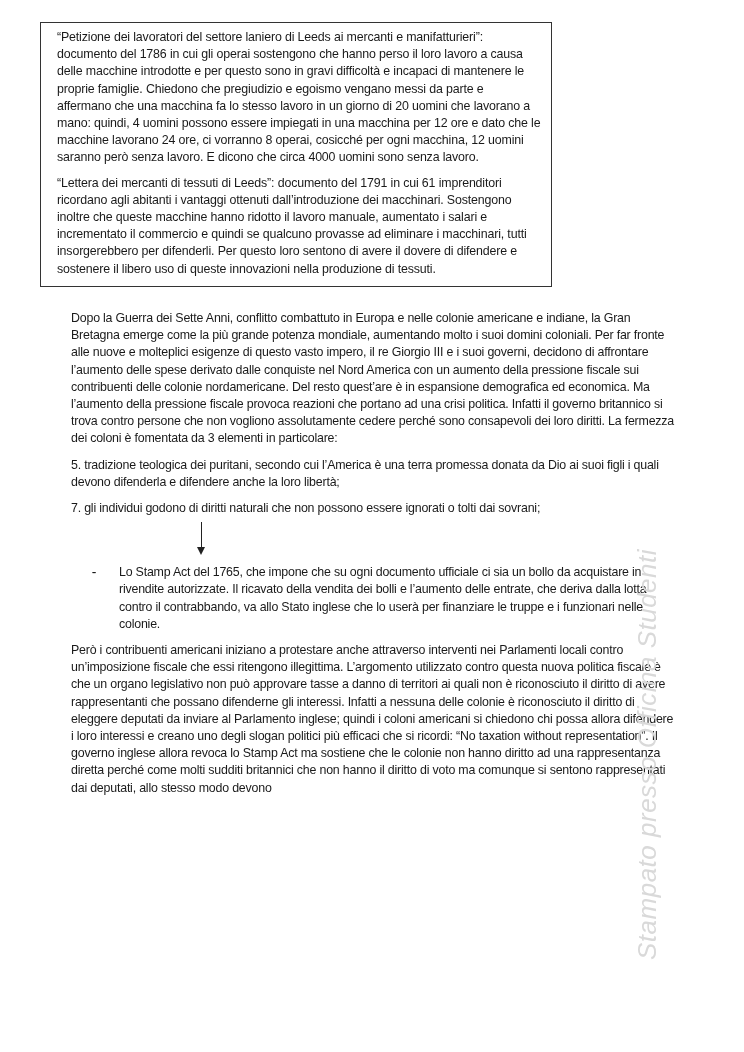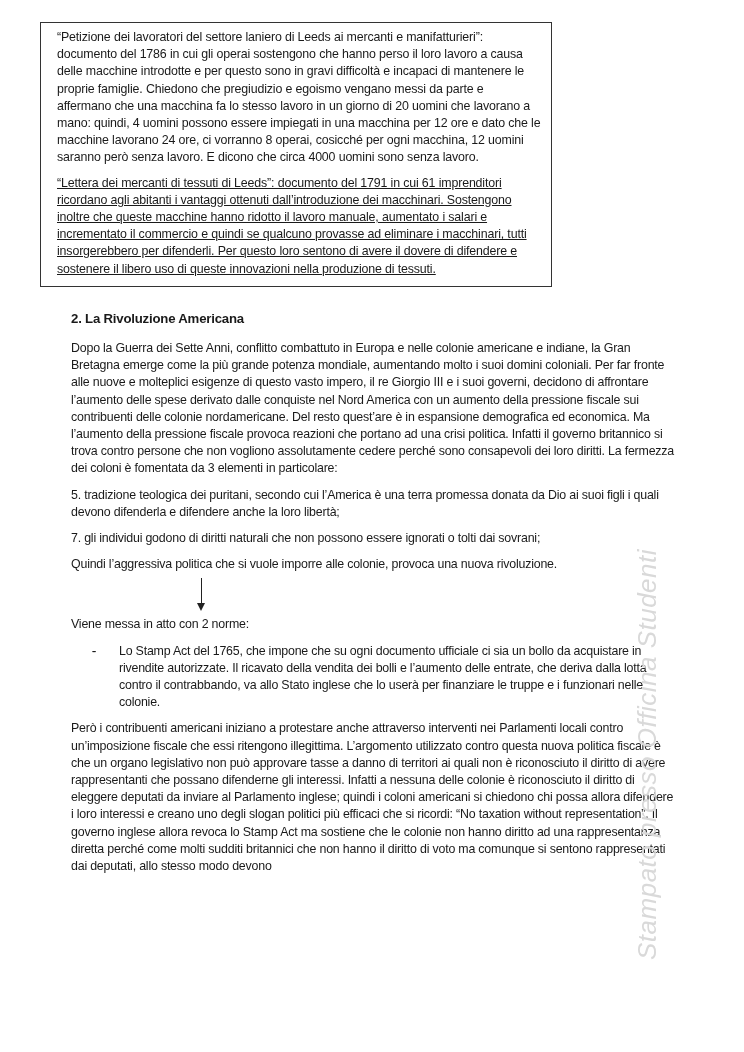--- a/index.html
+++ b/index.html
@@ -11,21 +11,21 @@
       line-height: 17.2px;
     }
     .box {
       position: absolute; left: 40px; top: 14px; width: 484px;
       border: 1px solid #333;
       padding: 6px 10px 6px 16px;
       box-sizing: content-box;
       margin-top: 8px;
     }
     .box p { margin: 0 0 8px 0; letter-spacing: -0.15px; }
-    .box p:last-child { margin-bottom: 2px; text-decoration: underline; }
+    .box p:last-child { margin-bottom: 2px; }
     .main {
       position: absolute; left: 71px; top: 310px; width: 604px;
     }
     .main h2 {
       font-size: 13.2px; font-weight: bold; margin: 0 0 12px 0; line-height: 18px;
       letter-spacing: -0.2px;
     }
     .main p { margin: 0 0 9px 0; letter-spacing: -0.2px; }
     .arrow {
       position: relative; height: 38px; margin-top: -4px;
@@ -50,30 +50,27 @@
   </style>
 </head>
 <body>
 
 <div class="box">
   <p>“Petizione dei lavoratori del settore laniero di Leeds ai mercanti e manifatturieri”: documento del 1786 in cui gli operai sostengono che hanno perso il loro lavoro a causa delle macchine introdotte e per questo sono in gravi difficoltà e incapaci di mantenere le proprie famiglie. Chiedono che pregiudizio e egoismo vengano messi da parte e affermano che una macchina fa lo stesso lavoro in un giorno di 20 uomini che lavorano a mano: quindi, 4 uomini possono essere impiegati in una macchina per 12 ore e dato che le macchine lavorano 24 ore, ci vorranno 8 operai, cosicché per ogni macchina, 12 uomini saranno però senza lavoro. E dicono che circa 4000 uomini sono senza lavoro.</p>
   <p>“Lettera dei mercanti di tessuti di Leeds”: documento del 1791 in cui 61 imprenditori ricordano agli abitanti i vantaggi ottenuti dall’introduzione dei macchinari. Sostengono inoltre che queste macchine hanno ridotto il lavoro manuale, aumentato i salari e incrementato il commercio e quindi se qualcuno provasse ad eliminare i macchinari, tutti insorgerebbero per difenderli. Per questo loro sentono di avere il dovere di difendere e sostenere il libero uso di queste innovazioni nella produzione di tessuti.</p>
 </div>
 
 <div class="main">
-  <h2>2. La Rivoluzione Americana</h2>
   <p>Dopo la Guerra dei Sette Anni, conflitto combattuto in Europa e nelle colonie americane e indiane, la Gran Bretagna emerge come la più grande potenza mondiale, aumentando molto i suoi domini coloniali. Per far fronte alle nuove e molteplici esigenze di questo vasto impero, il re Giorgio III e i suoi governi, decidono di affrontare l’aumento delle spese derivato dalle conquiste nel Nord America con un aumento della pressione fiscale sui contribuenti delle colonie nordamericane. Del resto quest’are è in espansione demografica ed economica. Ma l’aumento della pressione fiscale provoca reazioni che portano ad una crisi politica. Infatti il governo britannico si trova contro persone che non vogliono assolutamente cedere perché sono consapevoli dei loro diritti. La fermezza dei coloni è fomentata da 3 elementi in particolare:</p>
   <p>5. tradizione teologica dei puritani, secondo cui l’America è una terra promessa donata da Dio ai suoi figli i quali devono difenderla e difendere anche la loro libertà;</p>
   <p>7. gli individui godono di diritti naturali che non possono essere ignorati o tolti dai sovrani;</p>
-  <p>Quindi l’aggressiva politica che si vuole imporre alle colonie, provoca una nuova rivoluzione.</p>
   <div class="arrow">
     <div class="line"></div>
     <div class="head"></div>
   </div>
-  <p>Viene messa in atto con 2 norme:</p>
   <ul class="norms">
     <li>
       <span class="dash">-</span>
     </li>
     <li>
       <span class="dash">-</span>
       <span>Lo Stamp Act del 1765, che impone che su ogni documento ufficiale ci sia un bollo da acquistare in rivendite autorizzate. Il ricavato della vendita dei bolli e l’aumento delle entrate, che deriva dalla lotta contro il contrabbando, va allo Stato inglese che lo userà per finanziare le truppe e i funzionari nelle colonie.</span>
     </li>
   </ul>
   <p>Però i contribuenti americani iniziano a protestare anche attraverso interventi nei Parlamenti locali contro un’imposizione fiscale che essi ritengono illegittima. L’argomento utilizzato contro questa nuova politica fiscale è che un organo legislativo non può approvare tasse a danno di territori ai quali non è riconosciuto il diritto di avere rappresentanti che possano difenderne gli interessi. Infatti a nessuna delle colonie è riconosciuto il diritto di eleggere deputati da inviare al Parlamento inglese; quindi i coloni americani si chiedono chi possa allora difendere i loro interessi e creano uno degli slogan politici più efficaci che si ricordi: “No taxation without representation”. Il governo inglese allora revoca lo Stamp Act ma sostiene che le colonie non hanno diritto ad una rappresentanza diretta perché come molti sudditi britannici che non hanno il diritto di voto ma comunque si sentono rappresentati dai deputati, allo stesso modo devono</p>

